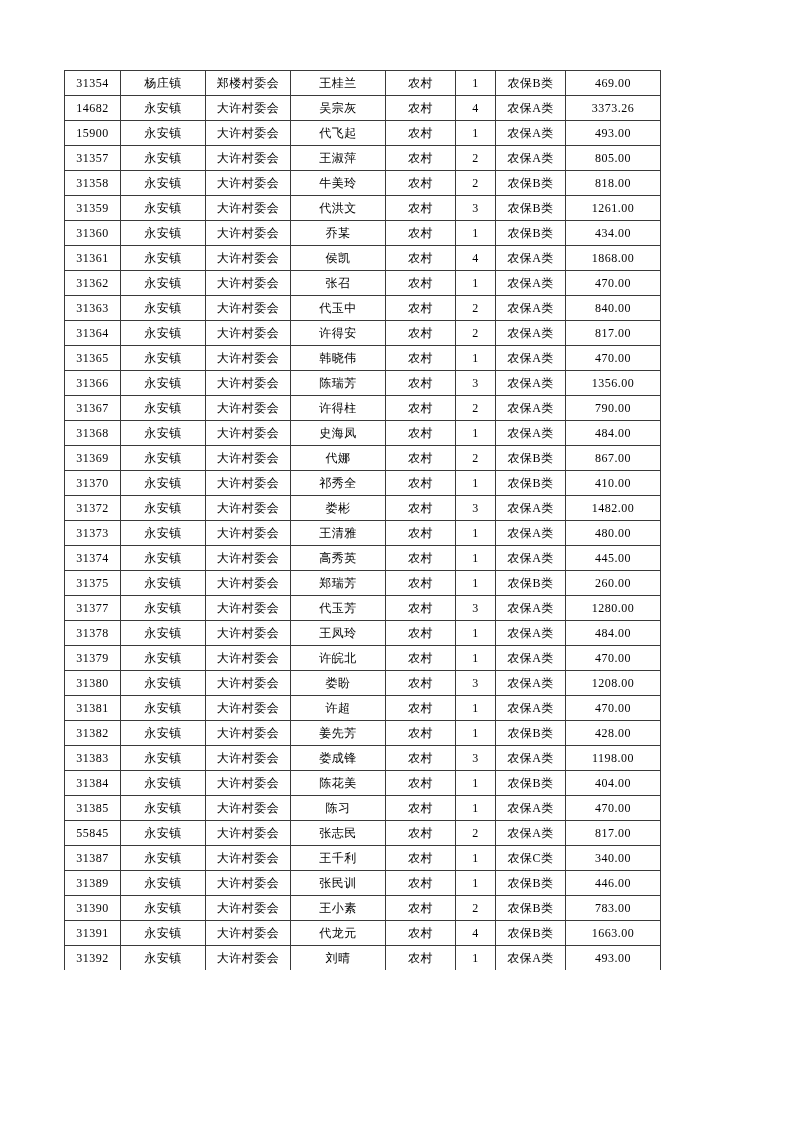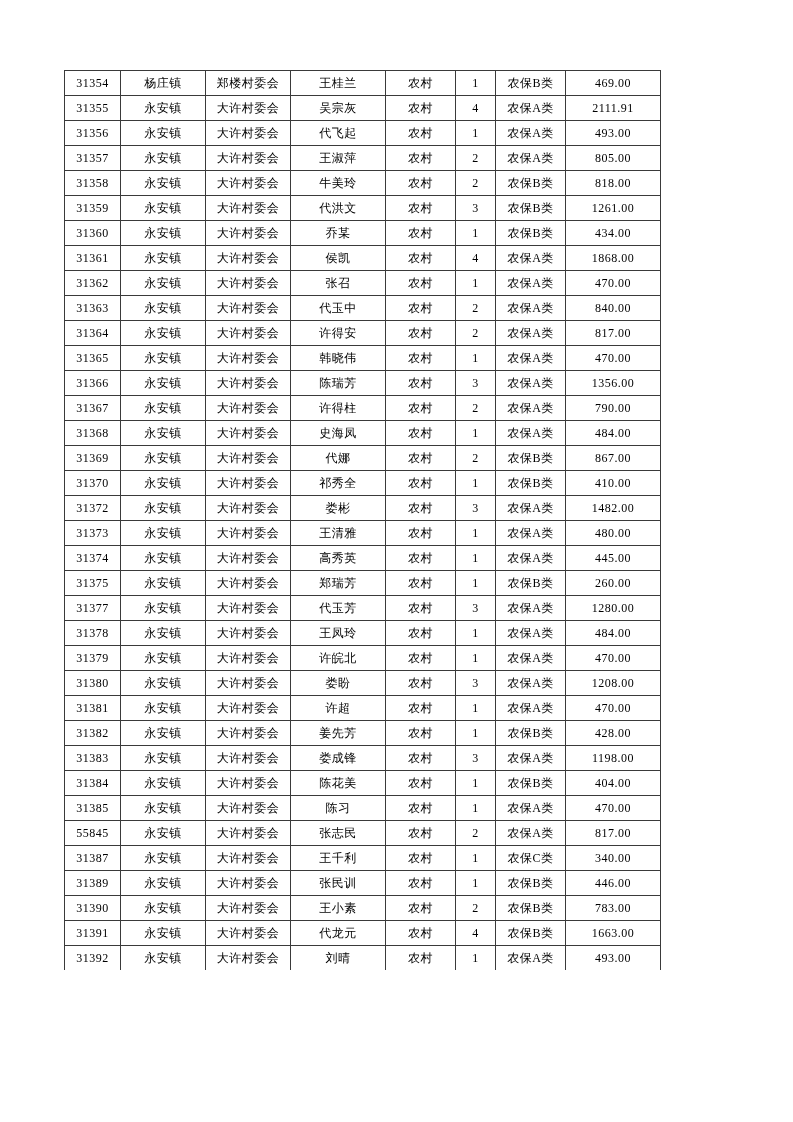--- a/index.html
+++ b/index.html
@@ -76,31 +76,31 @@
           <td>31354</td>
           <td>杨庄镇</td>
           <td>郑楼村委会</td>
           <td>王桂兰</td>
           <td>农村</td>
           <td>1</td>
           <td>农保B类</td>
           <td>469.00</td>
         </tr>
         <tr>
-          <td>31355</td>
+          <td>14682</td>
           <td>永安镇</td>
           <td>大许村委会</td>
           <td>吴宗灰</td>
           <td>农村</td>
           <td>4</td>
           <td>农保A类</td>
-          <td>2111.91</td>
-        </tr>
-        <tr>
-          <td>31356</td>
+          <td>3373.26</td>
+        </tr>
+        <tr>
+          <td>15900</td>
           <td>永安镇</td>
           <td>大许村委会</td>
           <td>代飞起</td>
           <td>农村</td>
           <td>1</td>
           <td>农保A类</td>
           <td>493.00</td>
         </tr>
         <tr>
           <td>31357</td>

